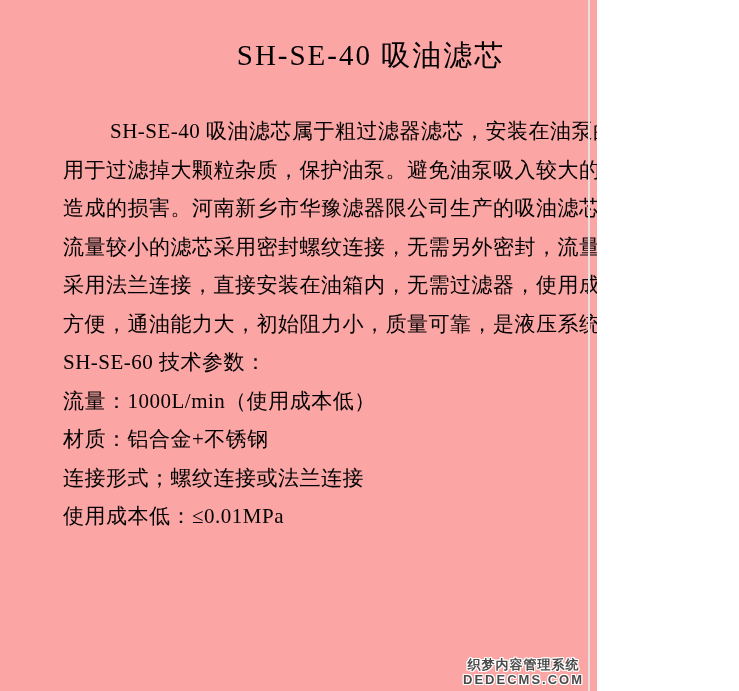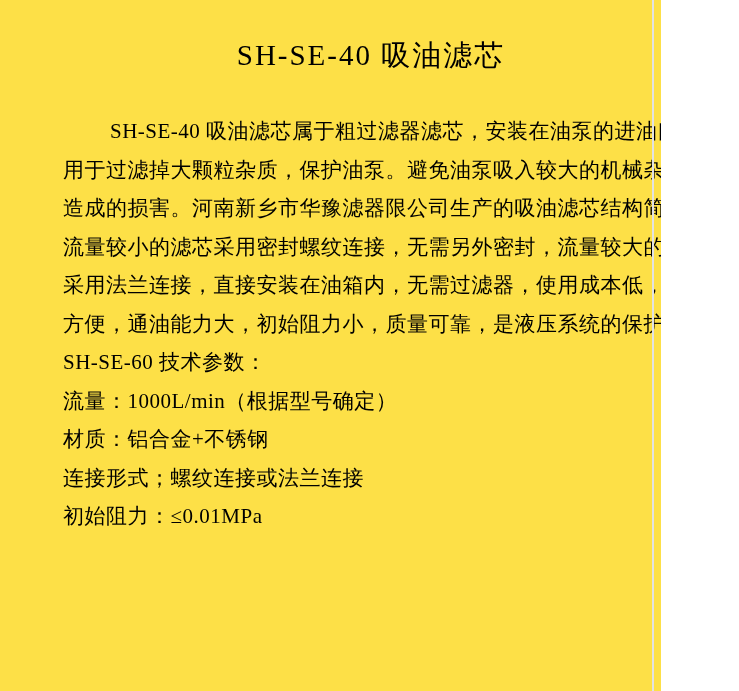--- a/index.html
+++ b/index.html
@@ -2,23 +2,23 @@
 <html><head>
 <meta charset="utf-8">
 <style>
   html, body {
     margin: 0;
     padding: 0;
     background: #ffffff;
   }
   .page {
     position: relative;
-    width: 661px;
+    width: 597px;
     height: 691px;
-    background: #fde047;
+    background: #fca5a5;
     overflow: hidden;
     font-family: "Liberation Serif", "DejaVu Serif", serif;
     color: #000000;
   }
   .title {
     position: absolute;
     top: 36px;
     left: 63px;
     width: 616px;
     margin: 0;
@@ -92,24 +92,28 @@
       <div class="line indent">SH-SE-40 吸油滤芯属于粗过滤器滤芯，安装在油泵的进油口处，</div>
       <div class="line">用于过滤掉大颗粒杂质，保护油泵。避免油泵吸入较大的机械杂质而</div>
       <div class="line">造成的损害。河南新乡市华豫滤器限公司生产的吸油滤芯结构简单，</div>
       <div class="line">流量较小的滤芯采用密封螺纹连接，无需另外密封，流量较大的滤芯</div>
       <div class="line">采用法兰连接，直接安装在油箱内，无需过滤器，使用成本低，安装</div>
       <div class="line">方便，通油能力大，初始阻力小，质量可靠，是液压系统的保护神。</div>
     </div>
 
     <div>
       <div class="line">SH-SE-60 技术参数：</div>
-      <div class="line">流量：1000L/min（根据型号确定）</div>
+      <div class="line">流量：1000L/min（使用成本低）</div>
       <div class="line">材质：铝合金+不锈钢</div>
       <div class="line">连接形式；螺纹连接或法兰连接</div>
-      <div class="line">初始阻力：≤0.01MPa</div>
+      <div class="line">使用成本低：≤0.01MPa</div>
     </div>
 
   </div>
 
   <div class="edge-line"></div>
 
+  <div class="watermark">
+    <div class="wm-line1">织梦内容管理系统</div>
+    <div class="wm-line2">DEDECMS.COM</div>
+  </div>
 
 </div>
 
 </body></html>

